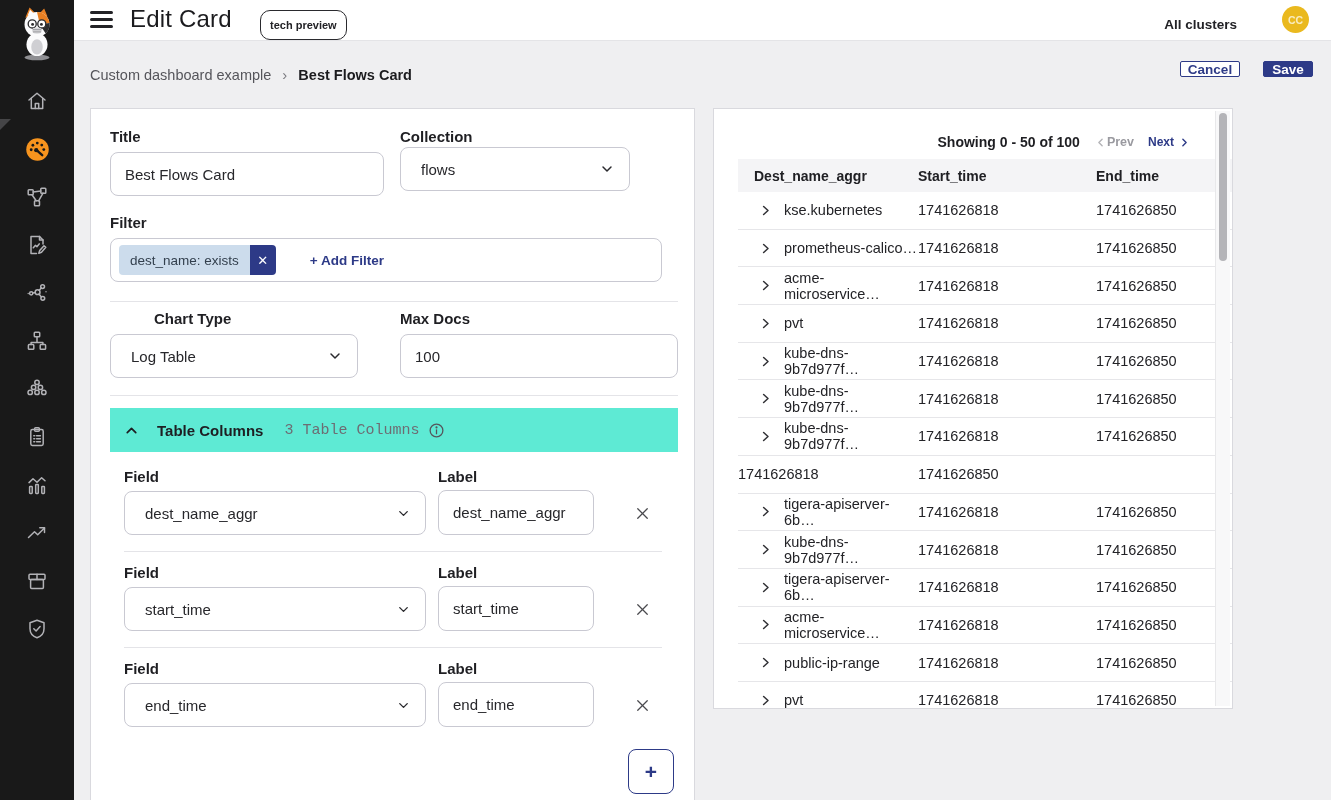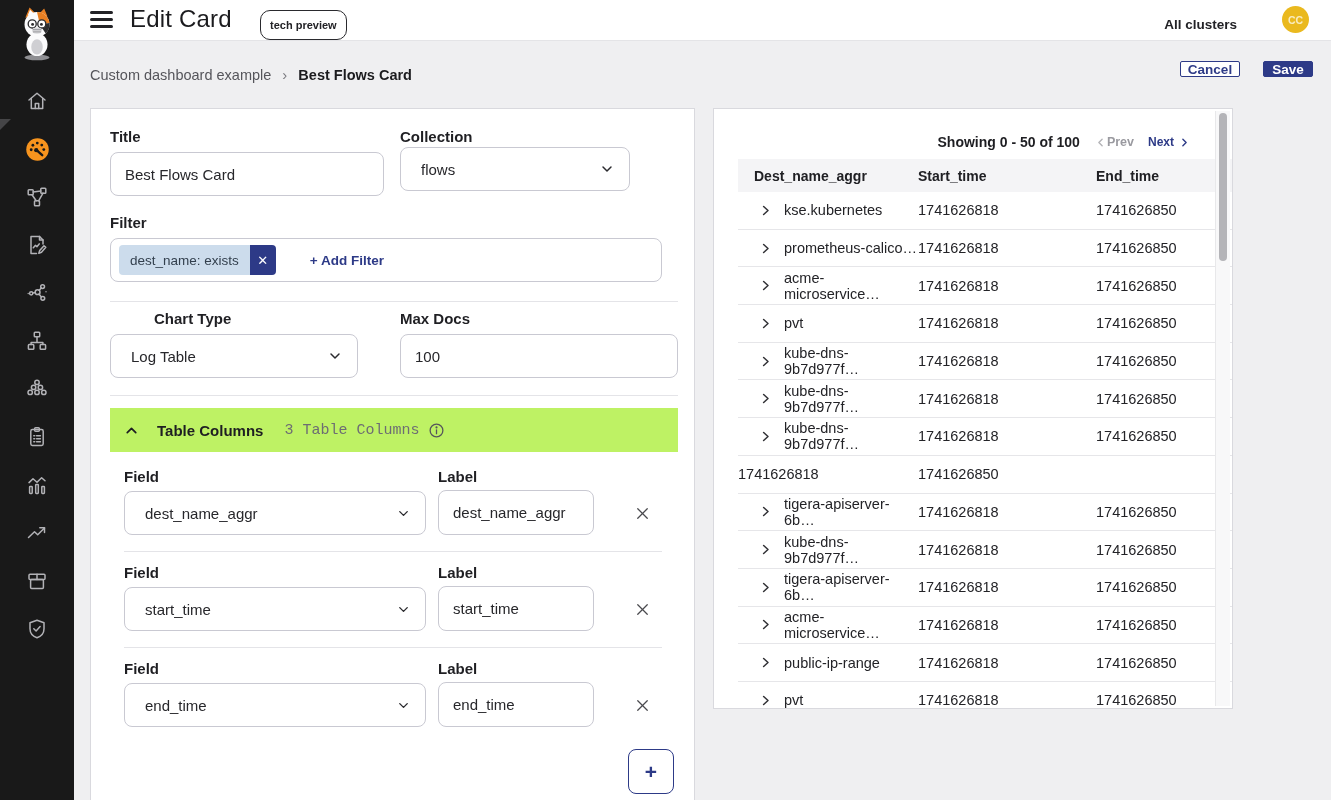--- a/index.html
+++ b/index.html
@@ -52,21 +52,21 @@
       padding:0 14px 0 20px;font-size:15px;color:#27272b;cursor:pointer;}
   .divider{position:absolute;height:1px;background:#e4e4e8;}
   .filter-box{position:absolute;left:19px;top:129px;width:552px;height:44px;box-sizing:border-box;
       border:1px solid #c9c9d2;border-radius:8px;display:flex;align-items:center;padding:0 8px;}
   .chip{display:flex;height:30px;align-items:stretch;border-radius:4px;overflow:hidden;}
   .chip-label{background:var(--chipbg);color:#33404e;font-size:13.5px;display:flex;
       align-items:center;padding:0 11px;}
   .chip-x{width:26px;background:var(--navy);color:#fff;display:flex;align-items:center;
       justify-content:center;font-size:13px;cursor:pointer;}
   .add-filter{margin-left:34px;color:var(--navy);font-size:13.5px;font-weight:700;cursor:pointer;}
-  .section-bar{position:absolute;left:19px;top:299px;width:568px;height:44px;background:#bef264;
+  .section-bar{position:absolute;left:19px;top:299px;width:568px;height:44px;background:#5eead4;
       display:flex;align-items:center;}
   .sec-chev{margin-left:13px;cursor:pointer;display:flex;}
   .sec-title{margin-left:17px;font-size:15px;font-weight:700;color:#1e1e22;}
   .sec-count{margin-left:21px;font-size:15px;color:#6d6d73;font-family:Liberation Mono, monospace;}
   .sec-info{margin-left:9px;display:flex;cursor:pointer;}
   .x-btn{position:absolute;width:24px;height:24px;display:flex;align-items:center;
       justify-content:center;cursor:pointer;}
   .plus-btn{position:absolute;left:537px;top:640px;width:46px;height:45px;border:1.5px solid var(--navy);
       border-radius:8px;background:#fff;color:var(--navy);font-size:21px;font-weight:600;
       display:flex;align-items:center;justify-content:center;cursor:pointer;box-sizing:border-box;}

